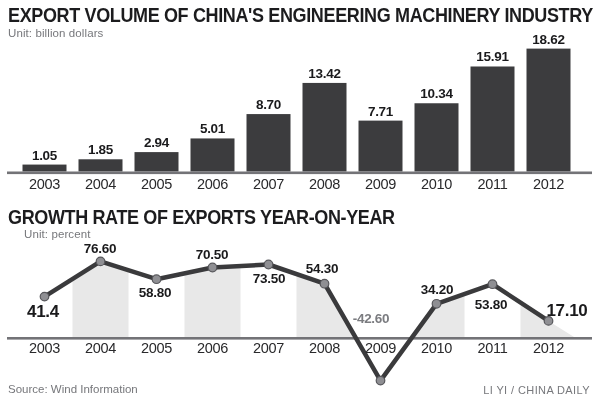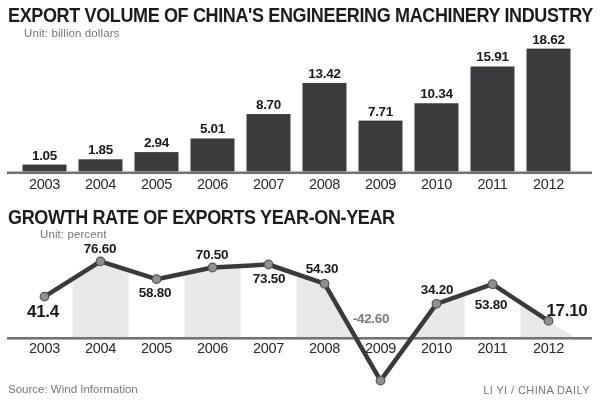--- a/index.html
+++ b/index.html
@@ -10,21 +10,21 @@
     font-family:"Liberation Sans", sans-serif;
     overflow:hidden;
   }
   .chart-svg{position:absolute;left:0;top:0;z-index:1;}
   .overlay{position:absolute;z-index:2;white-space:nowrap;}
   .big-title{
     font-size:20px;font-weight:bold;color:#1c1c1e;
     letter-spacing:-0.4px;
     transform:scaleX(0.90);transform-origin:left top;
   }
-  .unit-label{font-size:11.5px;color:#76777b;letter-spacing:0.1px;margin-left:16px;}
+  .unit-label{font-size:11.5px;color:#76777b;letter-spacing:0.1px;}
   .source-label{font-size:11.5px;color:#76777b;}
   .credit-label{font-size:11px;color:#77787c;letter-spacing:0.4px;}
 </style>
 </head>
 <body>
 
 <div class="page">
 
   <svg id="charts" class="chart-svg" width="600" height="403" viewBox="0 0 600 403">
       <g>

